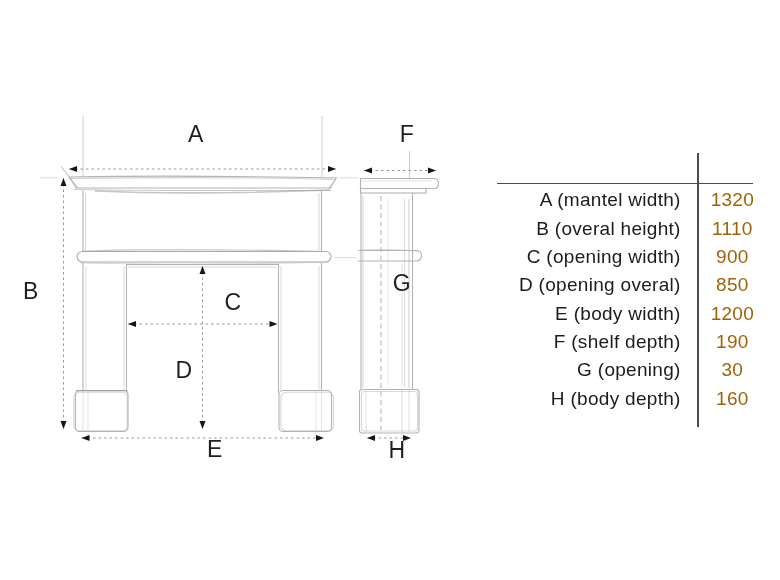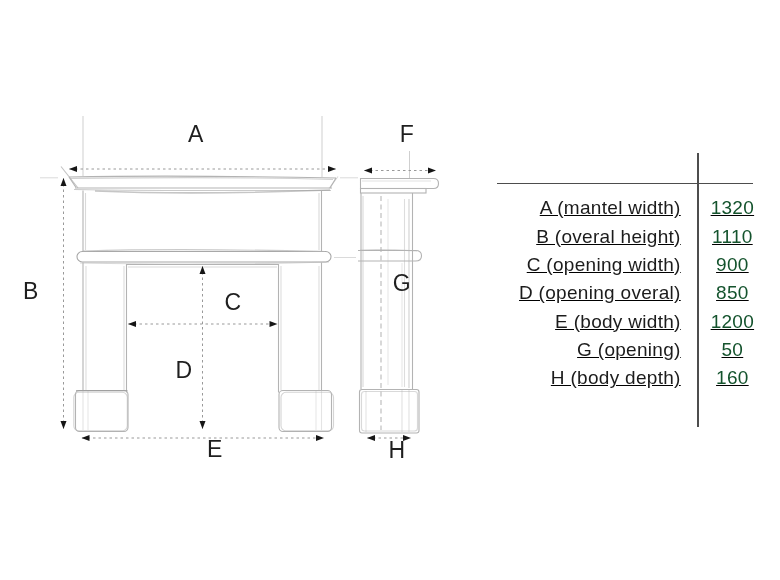--- a/index.html
+++ b/index.html
@@ -5,28 +5,28 @@
   html,body{margin:0;padding:0;background:#ffffff;}
   #stage{
     position:relative;width:780px;height:580px;background:#ffffff;overflow:hidden;
     font-family:"Liberation Sans","DejaVu Sans",sans-serif;
   }
   #drawing-svg{position:absolute;left:0;top:0;}
   .dim-letter{
     position:absolute;transform:translate(-50%,-50%);
     font-size:23px;font-weight:400;color:#1f1f1f;line-height:1;letter-spacing:.5px;
   }
-  .spec-table{position:absolute;left:480px;top:194px;width:280px;text-decoration:underline;}
+  .spec-table{position:absolute;left:480px;top:186px;width:280px;}
   .spec-row{display:flex;align-items:center;height:28.35px;}
   .spec-label{
     width:207px;text-align:right;font-size:19px;color:#1c1c1c;
     letter-spacing:.3px;white-space:nowrap;
   }
   .spec-value{
-    width:57px;margin-left:24px;text-align:center;font-size:19px;color:#14532d;
+    width:57px;margin-left:24px;text-align:center;font-size:19px;color:#a16207;
     letter-spacing:.3px;
   }
   .rule{position:absolute;background:#4d4d4d;}
   .rule-h{left:497px;top:182.5px;width:256px;height:1.5px;}
   .rule-v{left:697px;top:153px;width:1.5px;height:274px;}
 </style>
 </head>
 <body>
 
 <div id="stage">
@@ -155,22 +155,26 @@
     </div>
     <div class="spec-row">
       <div class="spec-label">D (opening overal)</div>
       <div class="spec-value">850</div>
     </div>
     <div class="spec-row">
       <div class="spec-label">E (body width)</div>
       <div class="spec-value">1200</div>
     </div>
     <div class="spec-row">
+      <div class="spec-label">F (shelf depth)</div>
+      <div class="spec-value">190</div>
+    </div>
+    <div class="spec-row">
       <div class="spec-label">G (opening)</div>
-      <div class="spec-value">50</div>
+      <div class="spec-value">30</div>
     </div>
     <div class="spec-row">
       <div class="spec-label">H (body depth)</div>
       <div class="spec-value">160</div>
     </div>
   </div>
 
 </div>
 
 </body></html>

